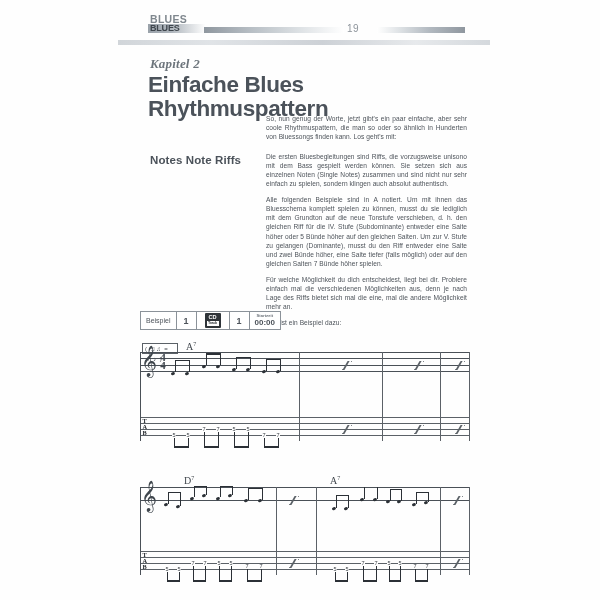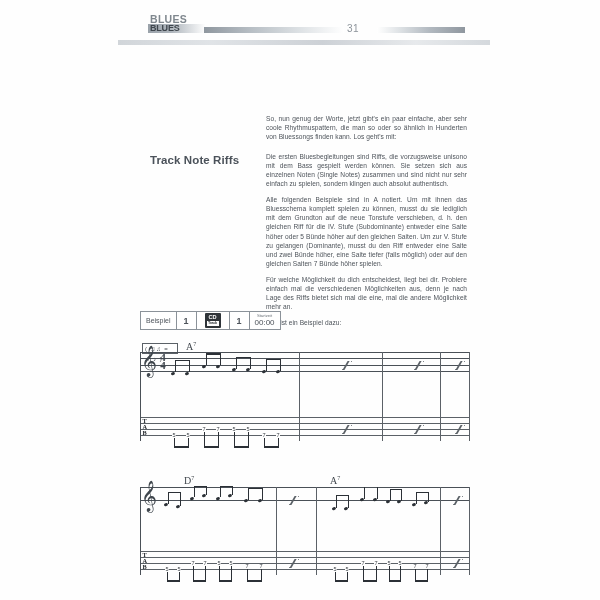--- a/index.html
+++ b/index.html
@@ -162,21 +162,21 @@
     color: #4d535a;
   }
   .ex-cell {
     display: flex;
     align-items: center;
     justify-content: center;
     padding: 0 5px;
     border-right: 1px solid #8b9299;
     white-space: nowrap;
   }
-  .ex-cell:last-child { border-right: none; }
+  .ex-cell:last-child { border-right: none; font-weight: bold; }
   .ex-num {
     font-weight: bold;
     font-size: 9px;
     padding: 0 7px;
   }
   .cd-icon {
     background: #2f3439;
     color: #fff;
     font-weight: bold;
     font-size: 5px;
@@ -337,27 +337,31 @@
 <body>
 
 <div class="page">
 
   <div class="header">
     <div class="header-logo">
       <span class="logo-blues">BLUES</span>
       <span class="logo-guitar">BLUES</span>
     </div>
     <div class="header-rule"></div>
-    <div class="header-pageno">31</div>
+    <div class="header-pageno">19</div>
     <div class="header-rule2"></div>
   </div>
   <div class="header-band"></div>
 
-
-  <div class="section-head">Track Note Riffs</div>
+  <div class="chapter-block">
+    <div class="kapitel">Kapitel 2</div>
+    <h1 class="chapter-title">Einfache Blues Rhythmuspattern</h1>
+  </div>
+
+  <div class="section-head">Notes Note Riffs</div>
 
   <div class="col-right">
     <p class="gap-lg">So, nun genug der Worte, jetzt gibt's ein paar einfache, aber sehr coole Rhythmuspattern, die man so oder so ähnlich in Hunderten von Bluessongs finden kann. Los geht's mit:</p>
     <p>Die ersten Bluesbegleitungen sind Riffs, die vorzugsweise unisono mit dem Bass gespielt werden können. Sie setzen sich aus einzelnen Noten (Single Notes) zusammen und sind nicht nur sehr einfach zu spielen, sondern klingen auch absolut authentisch.</p>
     <p>Alle folgenden Beispiele sind in A notiert. Um mit ihnen das Bluesschema komplett spielen zu können, musst du sie lediglich mit dem Grundton auf die neue Tonstufe verschieben, d. h. den gleichen Riff für die IV. Stufe (Subdominante) entweder eine Saite höher oder 5 Bünde höher auf den gleichen Saiten. Um zur V. Stufe zu gelangen (Dominante), musst du den Riff entweder eine Saite und zwei Bünde höher, eine Saite tiefer (falls möglich) oder auf den gleichen Saiten 7 Bünde höher spielen.</p>
     <p>Für welche Möglichkeit du dich entscheidest, liegt bei dir. Probiere einfach mal die verschiedenen Möglichkeiten aus, denn je nach Lage des Riffs bietet sich mal die eine, mal die andere Möglichkeit mehr an.</p>
     <p>Hier ist ein Beispiel dazu:</p>
   </div>
 
   <div class="example-bar">

